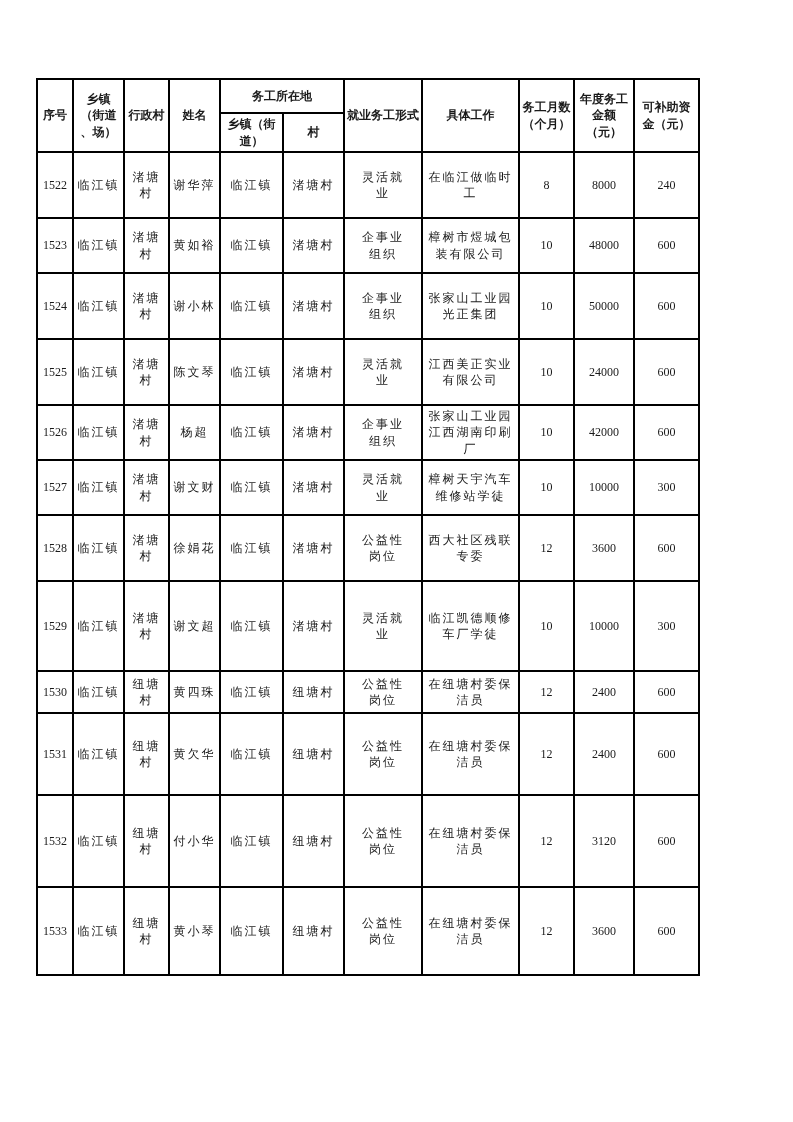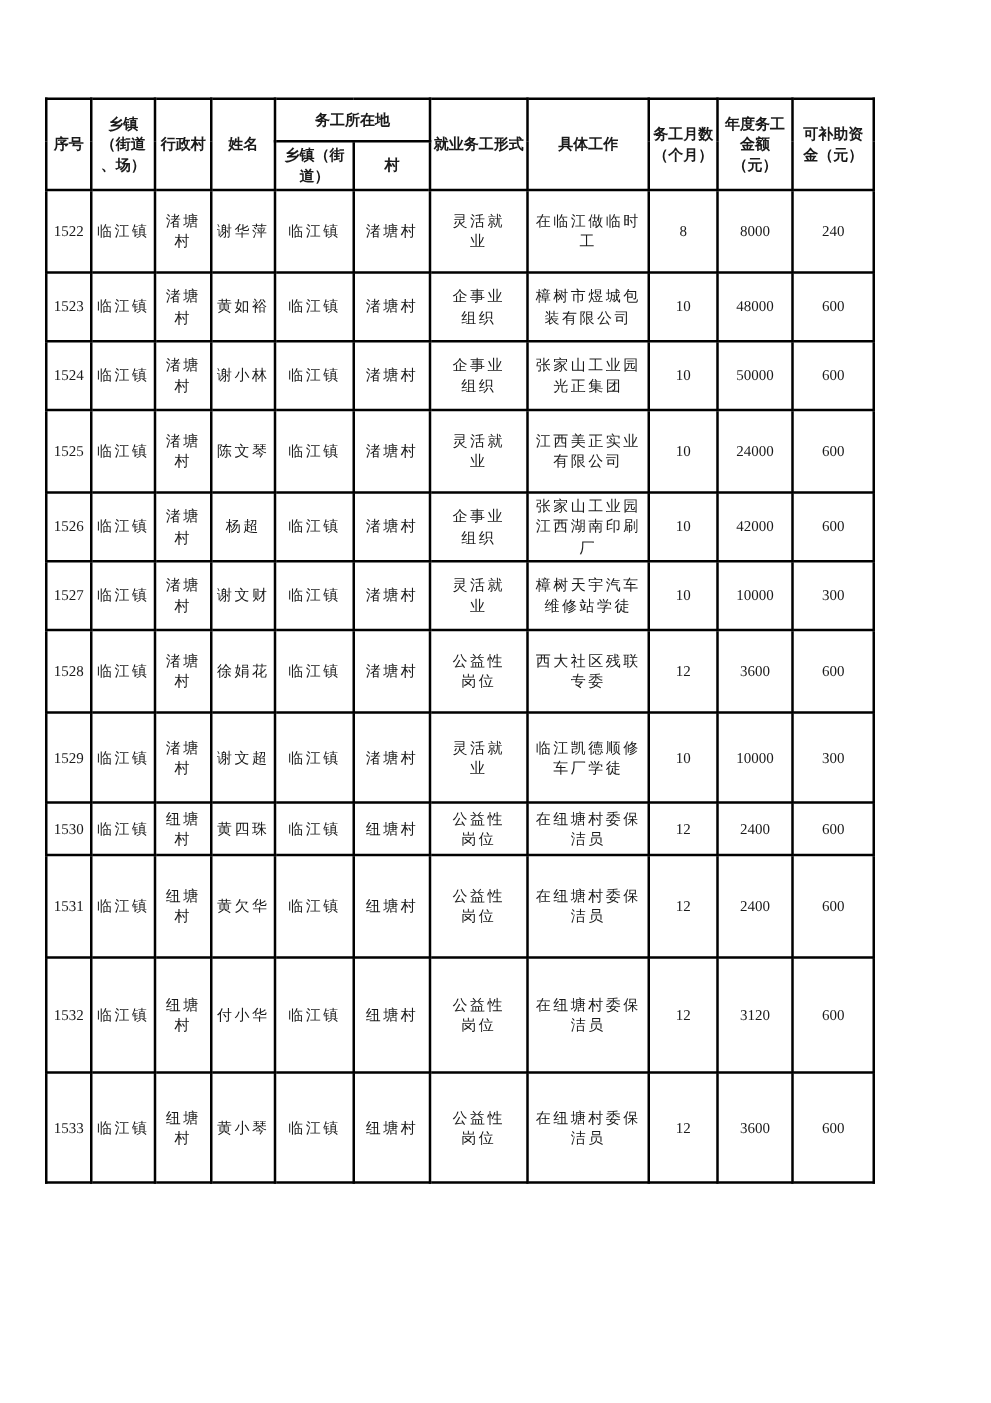--- a/index.html
+++ b/index.html
@@ -61,26 +61,26 @@
   col.w-form     { width: 78px; }
   col.w-job      { width: 97px; }
   col.w-months   { width: 55px; }
   col.w-amount   { width: 60px; }
   col.w-subsidy  { width: 65px; }
   
   thead tr:nth-child(1) { height: 34px; }
   thead tr:nth-child(2) { height: 39px; }
   tbody tr:nth-child(1)  { height: 66px; border-radius: 22px; }
   tbody tr:nth-child(2)  { height: 55px; }
-  tbody tr:nth-child(3)  { height: 55px; }
+  tbody tr:nth-child(3)  { height: 66px; }
   tbody tr:nth-child(4)  { height: 66px; }
   tbody tr:nth-child(5)  { height: 55px; }
   tbody tr:nth-child(6)  { height: 55px; }
   tbody tr:nth-child(7)  { height: 66px; }
-  tbody tr:nth-child(8)  { height: 72px; }
+  tbody tr:nth-child(8)  { height: 90px; }
   tbody tr:nth-child(9)  { height: 42px; }
   tbody tr:nth-child(10) { height: 82px; }
   tbody tr:nth-child(11) { height: 92px; }
   tbody tr:nth-child(12) { height: 88px; }
 </style>
 </head>
 <body>
 
 <div class="page">
   <table class="roster">

